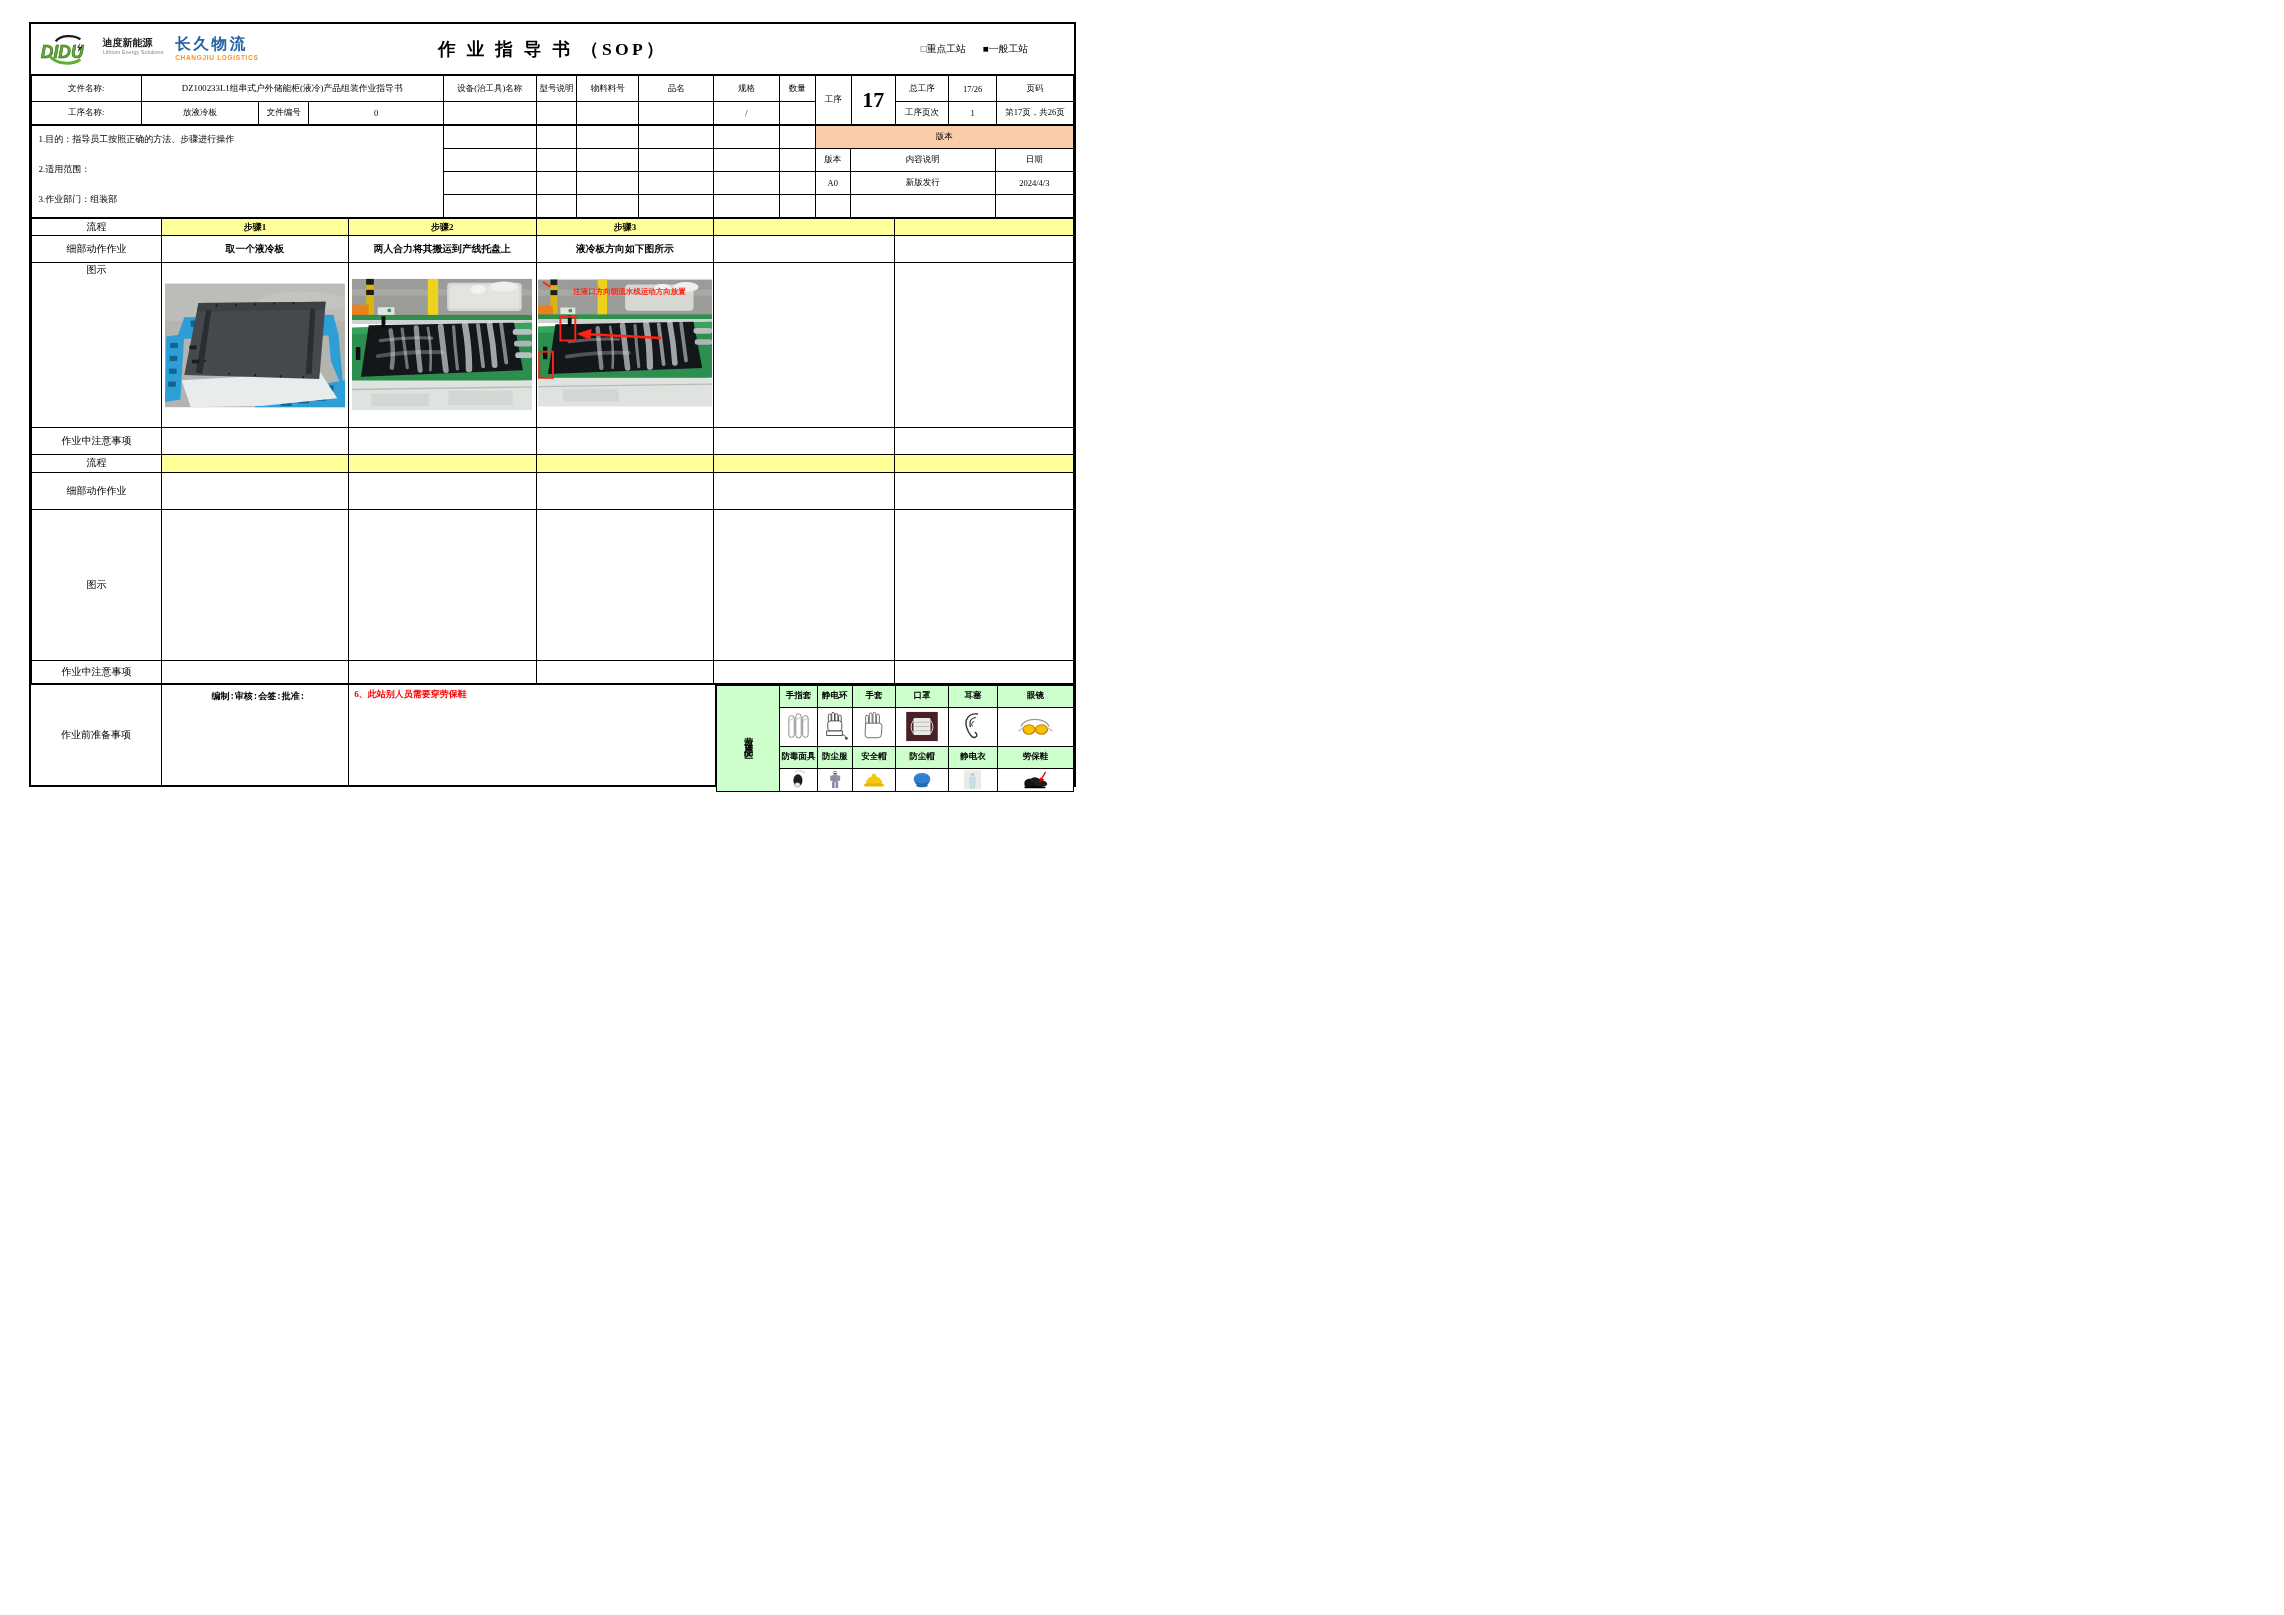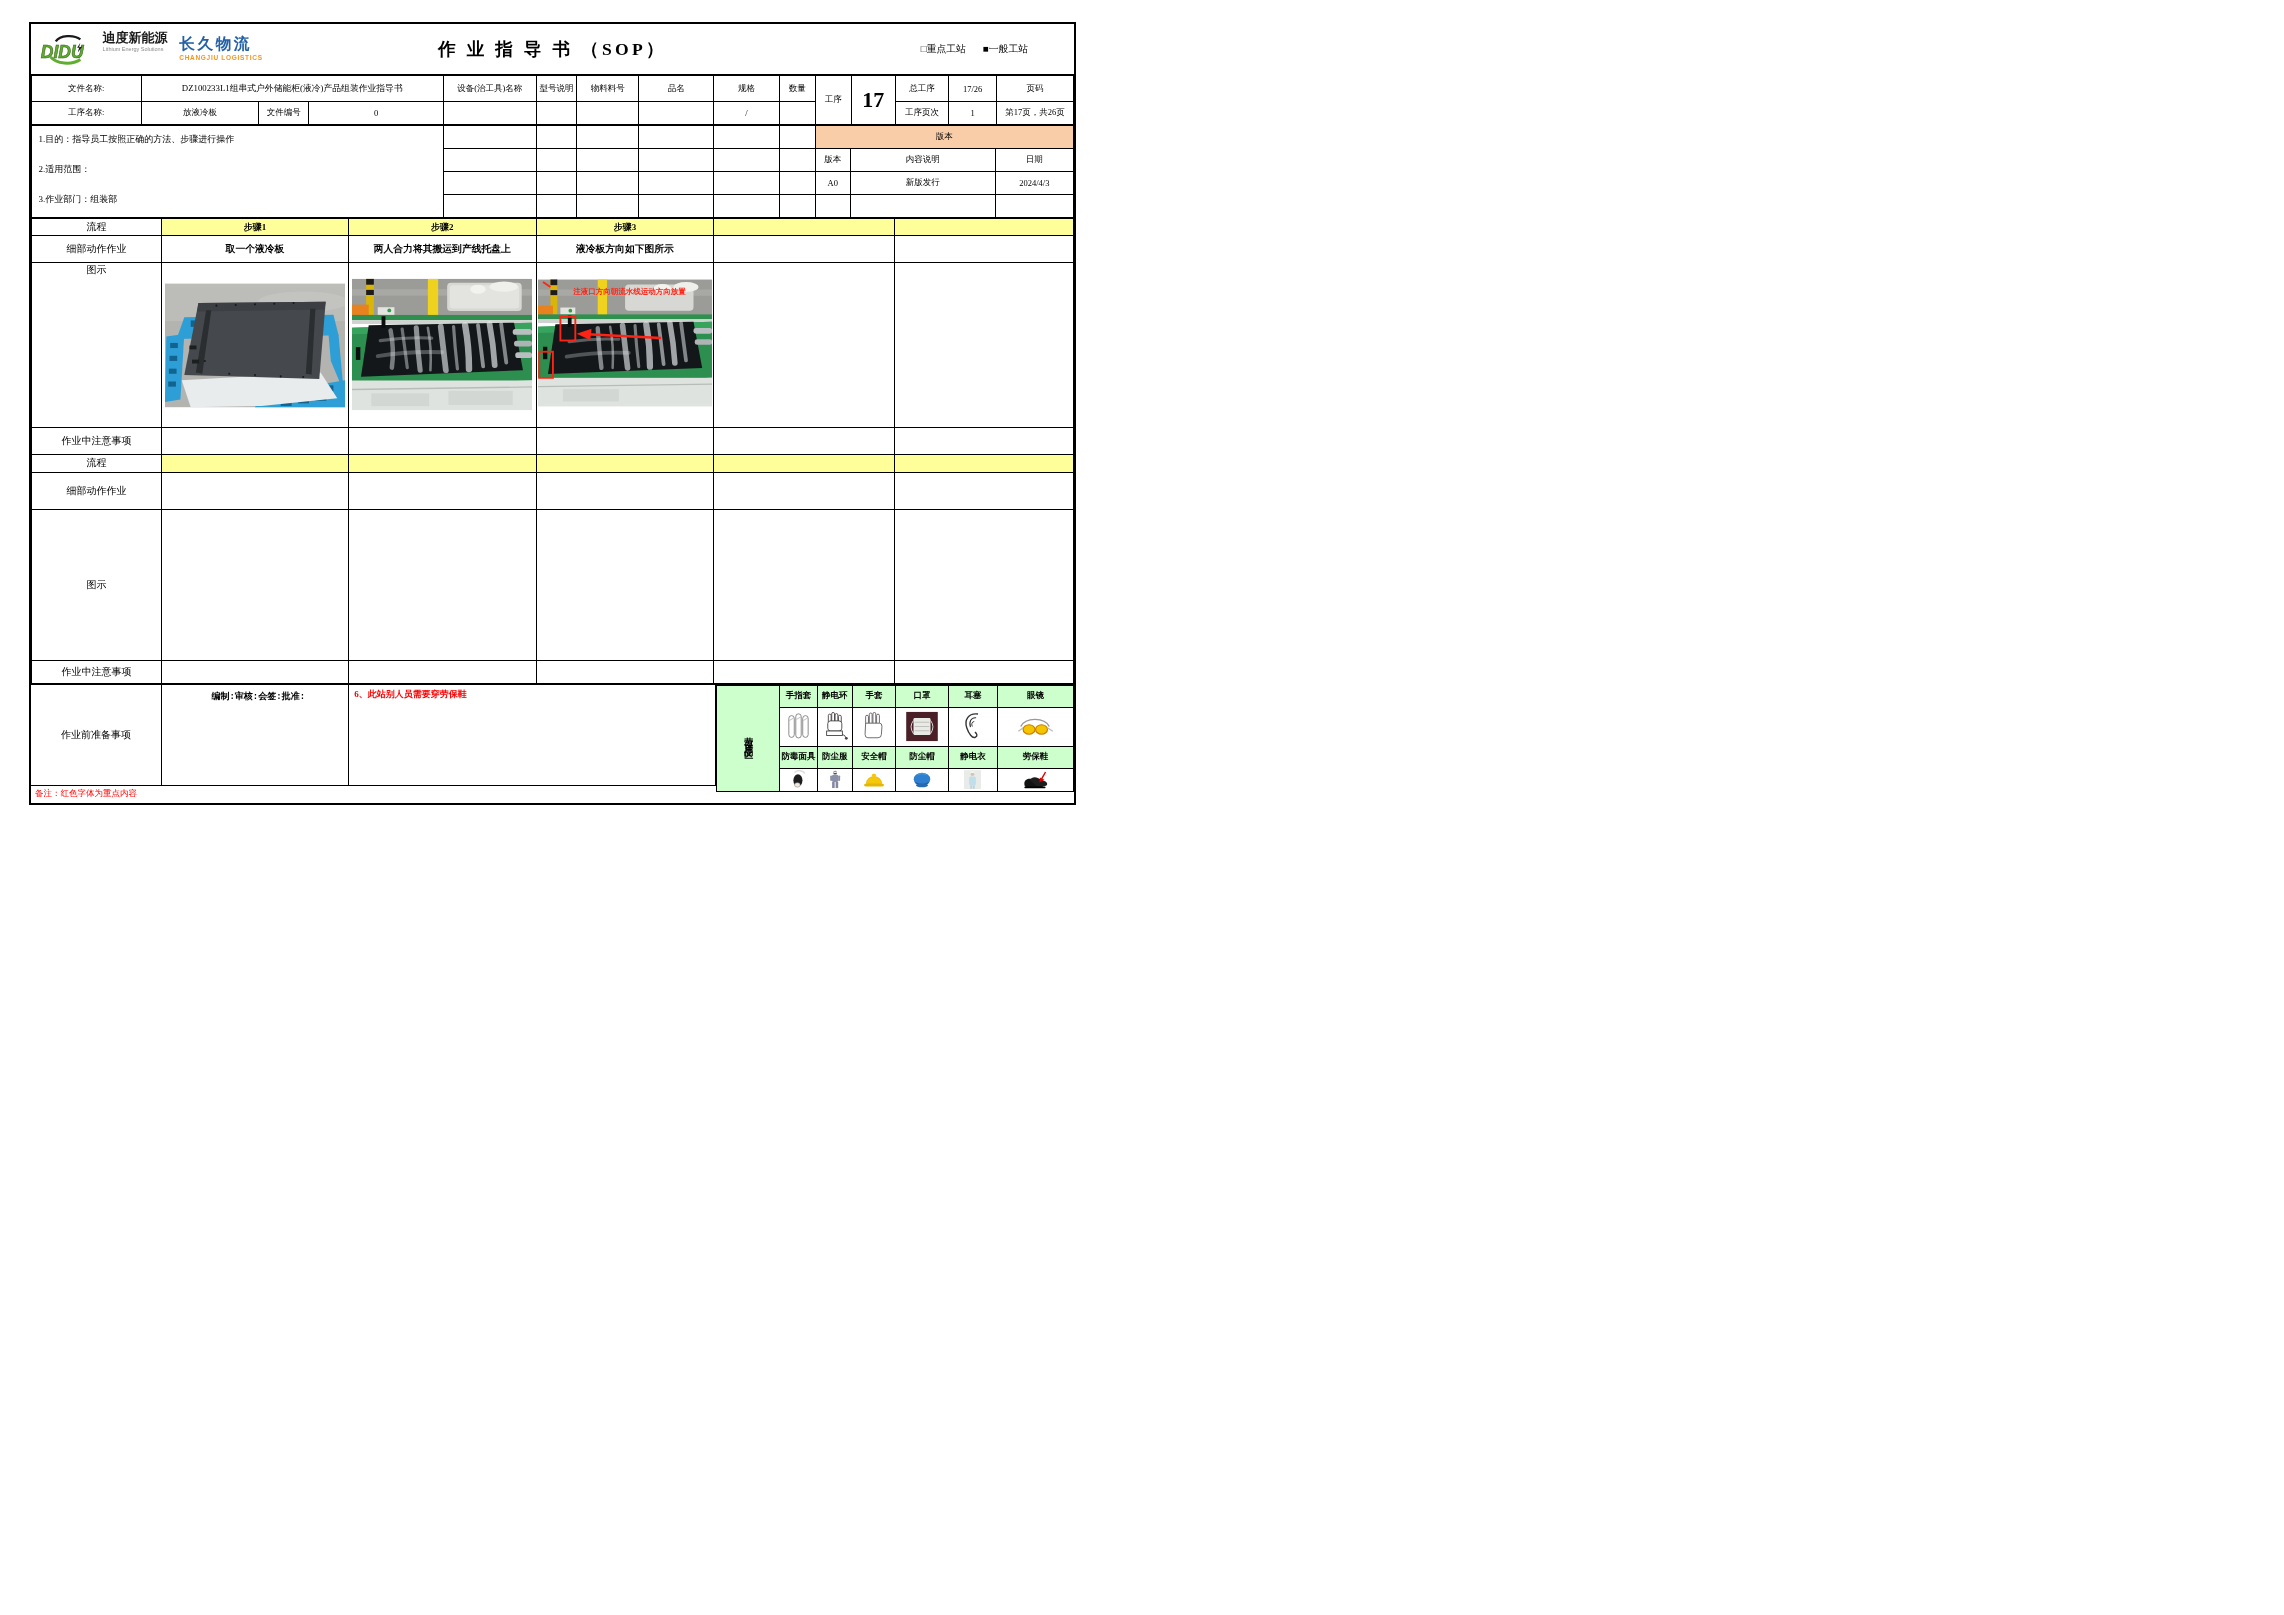--- a/index.html
+++ b/index.html
@@ -7,21 +7,21 @@
         font-family:"Liberation Serif","DejaVu Serif",serif;color:#000;}
   .sheet{position:absolute;left:29px;top:22px;width:1043px;border:2px solid #000;background:#fff;}
   table{border-collapse:collapse;width:100%;table-layout:fixed;}
   td{border:0.7px solid #000;padding:0 1.3px;text-align:center;vertical-align:middle;
      font-size:8.5px;overflow:hidden;white-space:nowrap;}
   
   .band-header{position:relative;height:50px;border-bottom:1.3px solid #000;}
   .logos{position:absolute;left:9px;top:6.5px;display:flex;align-items:center;gap:11.7px;}
   .logo-block{display:flex;flex-direction:column;line-height:1.1;}
   .didu-wrap{display:flex;align-items:flex-start;gap:2.6px;}
-  .didu-cn{font-family:"Liberation Sans",sans-serif;font-weight:bold;font-size:13px;color:#1c1c1c;}
+  .didu-cn{font-family:"Liberation Sans",sans-serif;font-weight:bold;font-size:10px;color:#1c1c1c;margin-top:6px;}
   .didu-en{font-family:"Liberation Sans",sans-serif;font-size:5.5px;color:#8a8a8a;margin-top:1.3px;}
   .cj-cn{font-family:"Liberation Sans",sans-serif;font-weight:bold;font-size:15.6px;color:#2360a5;letter-spacing:2.6px;}
   .cj-en{font-family:"Liberation Sans",sans-serif;font-weight:bold;font-size:6.5px;color:#f7941d;letter-spacing:0.7px;margin-top:1.3px;}
   .sheet-title{position:absolute;left:50%;top:50%;transform:translate(-50%,-50%);
       font-size:17.6px;font-weight:bold;letter-spacing:3.3px;white-space:nowrap;}
   .station-boxes{position:absolute;right:46px;top:50%;transform:translateY(-50%);
       font-size:9.8px;display:flex;gap:17px;}
   
   .info-table td{height:22px;}
   .info-table tr.r1 td{height:25px;}
@@ -616,19 +616,16 @@
             </g>
             <polygon points="33,22 34,13 42,17" fill="#e00000"></polygon>
           </svg>
                 </td>
         </tr>
       </tbody>
           </table>
     </div>
   </div>
 
-  <div class="remark-row">
-    <div>备注：红色字体为重点内容</div>
-  </div>
 
 </div>
 </div>
 
 
 </body></html>

